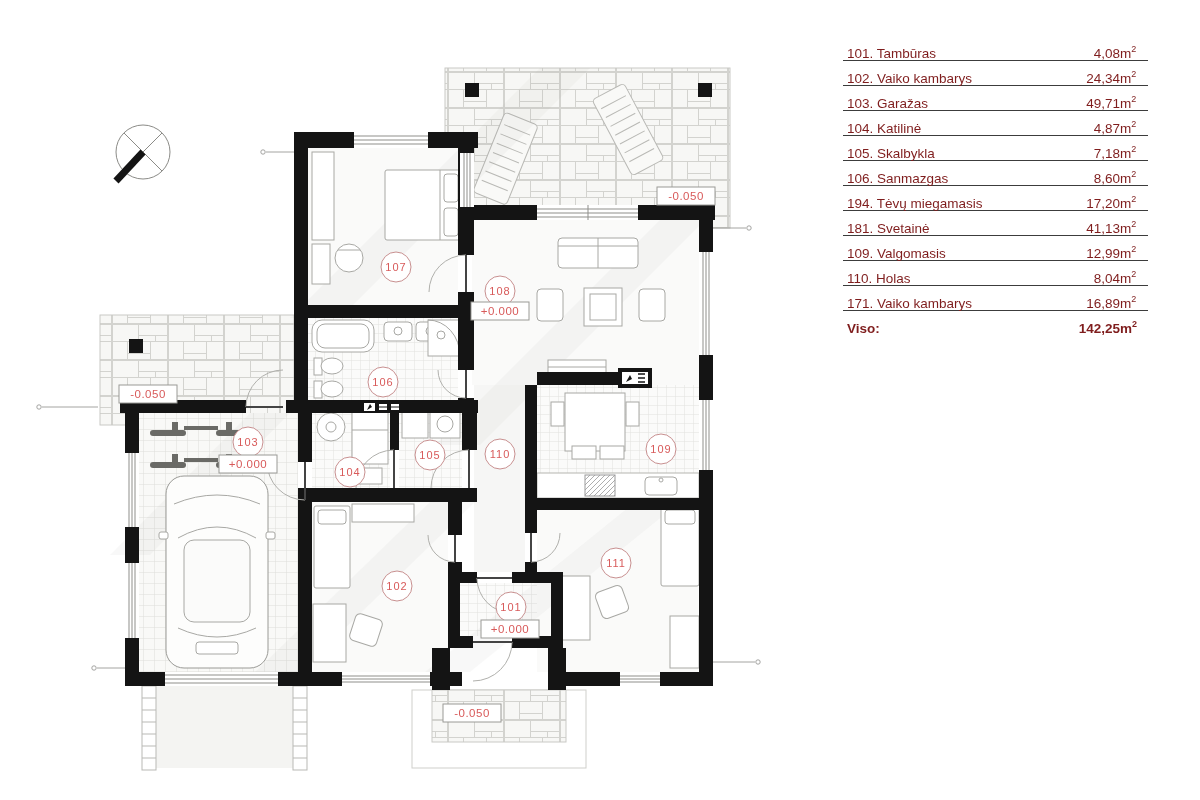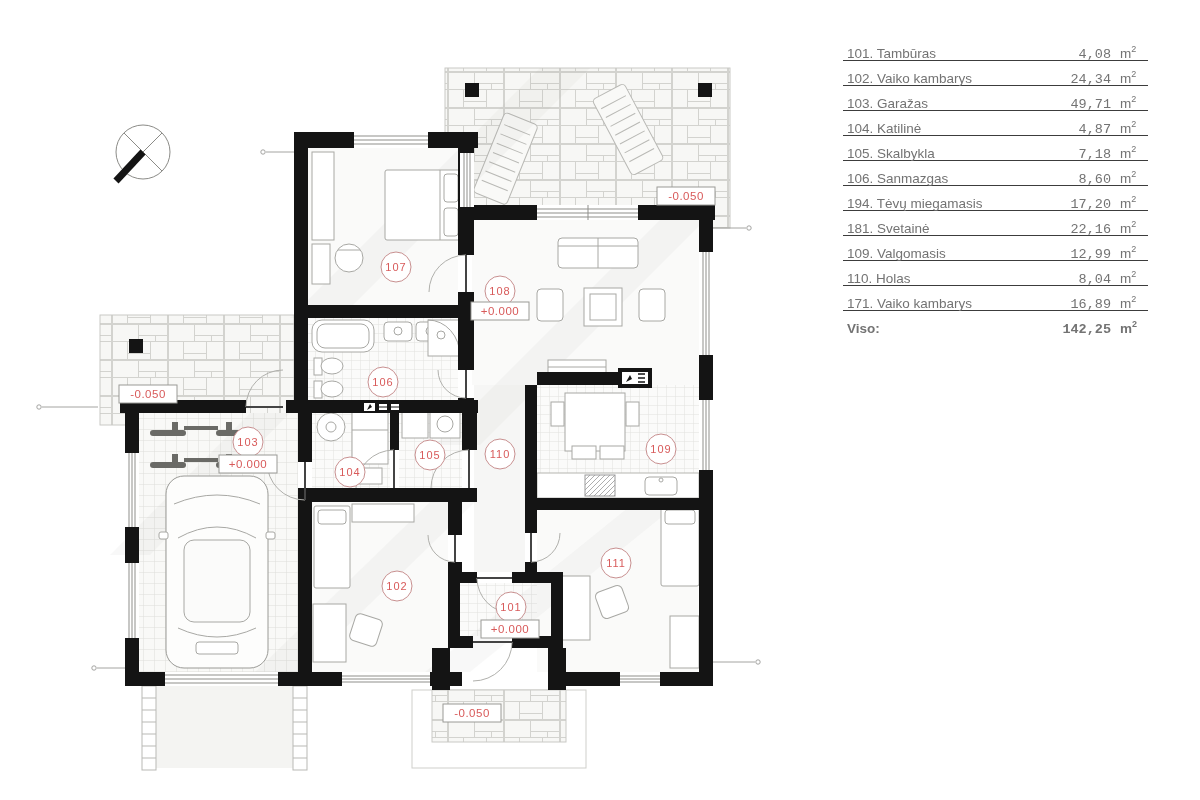--- a/index.html
+++ b/index.html
@@ -1,27 +1,27 @@
 <!DOCTYPE html>
 <html><head>
 <meta charset="utf-8">
 <style>
   html,body{margin:0;padding:0;background:#ffffff;width:1200px;height:800px;overflow:hidden;
     font-family:"Liberation Sans",sans-serif;}
   #stage{position:relative;width:1200px;height:800px;background:#fff;}
   #plan-svg{position:absolute;left:0;top:0;}
   svg text{font-family:"Liberation Sans",sans-serif;}
   
-  #legend{position:absolute;left:843px;top:36px;width:305px;color:#737373;}
+  #legend{position:absolute;left:843px;top:36px;width:305px;color:#7f1d1d;}
   .lrow{display:flex;align-items:baseline;padding:5px 2px 3px 4px;border-bottom:1px solid #3c3c3c;
     font-size:13.5px;height:16px;line-height:16px;}
   .lrow.total{border-bottom:none;font-weight:bold;}
   .lname{flex:1;white-space:nowrap;}
-  .lval{min-width:62px;text-align:right;font-family:Liberation Mono, monospace;}
-  .lunit{width:26px;margin-left:9px;white-space:nowrap;}
+  .lval{min-width:62px;text-align:right;}
+  .lunit{width:26px;white-space:nowrap;}
   .lunit sup{font-size:9px;}
 </style>
 </head>
 <body>
 <div id="stage">
 
 <svg id="plan-svg" width="1200" height="800" viewBox="0 0 1200 800">
   <defs>
     <pattern id="stone" width="56" height="36" patternUnits="userSpaceOnUse">
       <rect width="56" height="36" fill="#f7f7f5"></rect>
@@ -486,21 +486,21 @@
           <span class="lval">8,60</span>
           <span class="lunit">m<sup>2</sup></span>
         </div>
         <div class="lrow">
           <span class="lname">194. Tėvų miegamasis</span>
           <span class="lval">17,20</span>
           <span class="lunit">m<sup>2</sup></span>
         </div>
         <div class="lrow">
           <span class="lname">181. Svetainė</span>
-          <span class="lval">22,16</span>
+          <span class="lval">41,13</span>
           <span class="lunit">m<sup>2</sup></span>
         </div>
         <div class="lrow">
           <span class="lname">109. Valgomasis</span>
           <span class="lval">12,99</span>
           <span class="lunit">m<sup>2</sup></span>
         </div>
         <div class="lrow">
           <span class="lname">110. Holas</span>
           <span class="lval">8,04</span>

